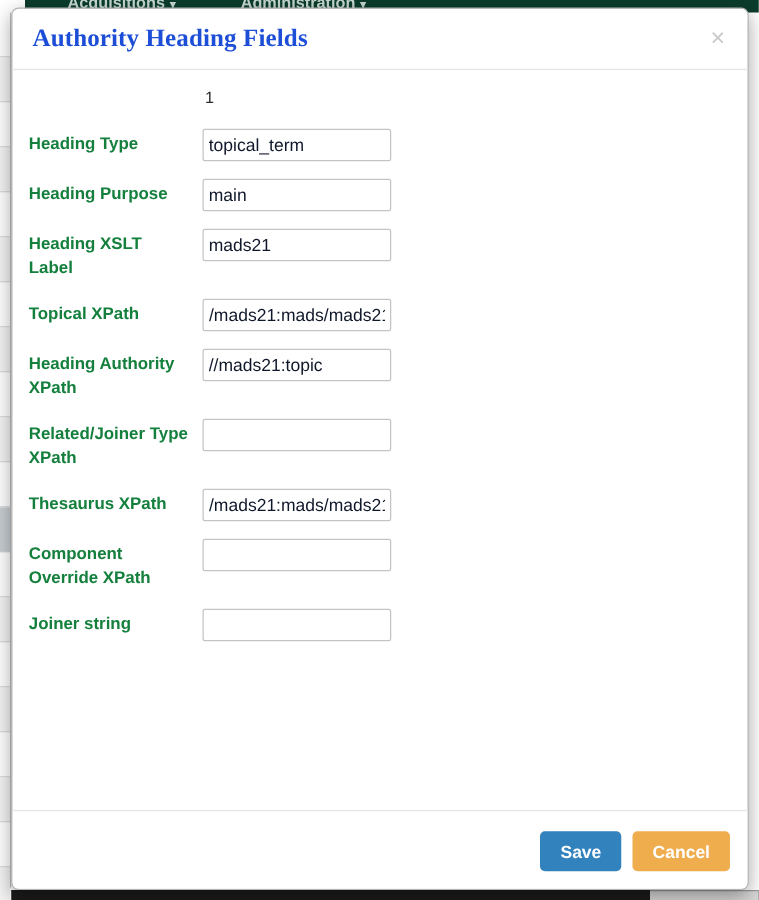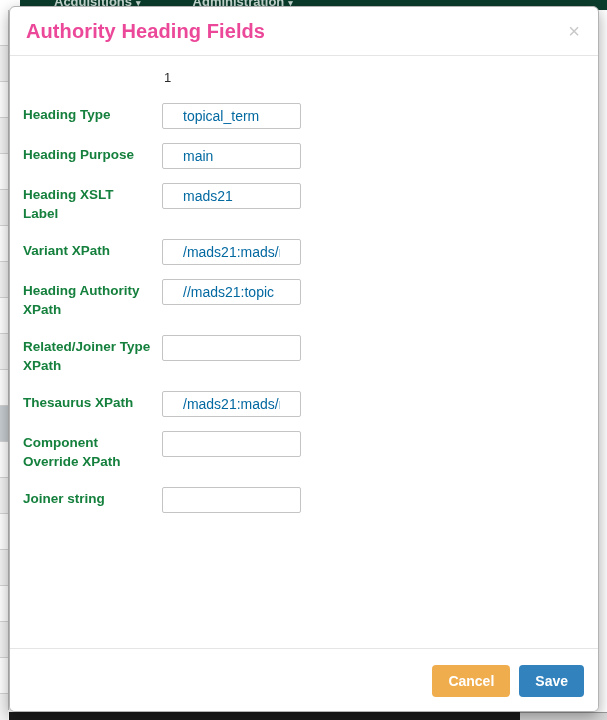--- a/index.html
+++ b/index.html
@@ -90,22 +90,23 @@
     height: 49px;
     flex: 0 0 49px;
     border-bottom: 1px solid #e5e5e5;
     padding: 0 16px;
     display: flex;
     align-items: center;
   }
   .modal-title {
     font-size: 20px;
     font-weight: bold;
-    color: #ec4899;
+    color: #1d4ed8;
     letter-spacing: .1px;
+    font-family: Liberation Serif, serif;
   }
   .modal-close {
     position: absolute;
     right: 14px; top: 50%;
     transform: translateY(-50%);
     font-size: 20px;
     line-height: 1;
     color: #c9c9c9;
     background: none;
     border: none;
@@ -151,26 +152,26 @@
     font-size: 13.5px;
     font-weight: bold;
     color: #15803d;
     line-height: 19px;
   }
   .field-value {
     padding: 7px 0 7px 0 !important;
   }
 
   .field-input {
-    width: 139px;
+    width: 151px;
     height: 26px;
-    padding: 2px 20px;
+    padding: 2px 4px;
     font-size: 14px;
     font-family: "Liberation Sans", sans-serif;
-    color: #0369a1;
+    color: #0f172a;
     border: 1px solid #c4c4c4;
     border-radius: 2px;
     background: #ffffff;
     outline: none;
   }
   .field-input::placeholder { color: #b0b0b0; }
 
   .modal-footer {
     flex: 0 0 auto;
     border-top: 1px solid #e5e5e5;
@@ -275,21 +276,21 @@
           <td></td>
         </tr>
         <tr>
           <td class="field-label">Heading XSLT Label</td>
           <td class="field-value">
             <input class="field-input" type="text" value="mads21" style="">
           </td>
           <td></td>
         </tr>
         <tr>
-          <td class="field-label">Variant XPath</td>
+          <td class="field-label">Topical XPath</td>
           <td class="field-value">
             <input class="field-input" type="text" value="/mads21:mads/mads21" style="">
           </td>
           <td></td>
         </tr>
         <tr>
           <td class="field-label">Heading Authority XPath</td>
           <td class="field-value">
             <input class="field-input" type="text" value="//mads21:topic" style="">
           </td>
@@ -321,16 +322,16 @@
           <td class="field-value">
             <input class="field-input" type="text" value="" style="">
           </td>
           <td></td>
         </tr>
       </tbody>
     </table>
   </div>
 
   <div class="modal-footer">
+    <button class="btn btn-save" style="background: rgb(49, 130, 189);">Save</button>
     <button class="btn btn-cancel" style="background: rgb(240, 173, 78);">Cancel</button>
-    <button class="btn btn-save" style="background: rgb(49, 130, 189);">Save</button>
   </div>
 </div>
 
 </body></html>

